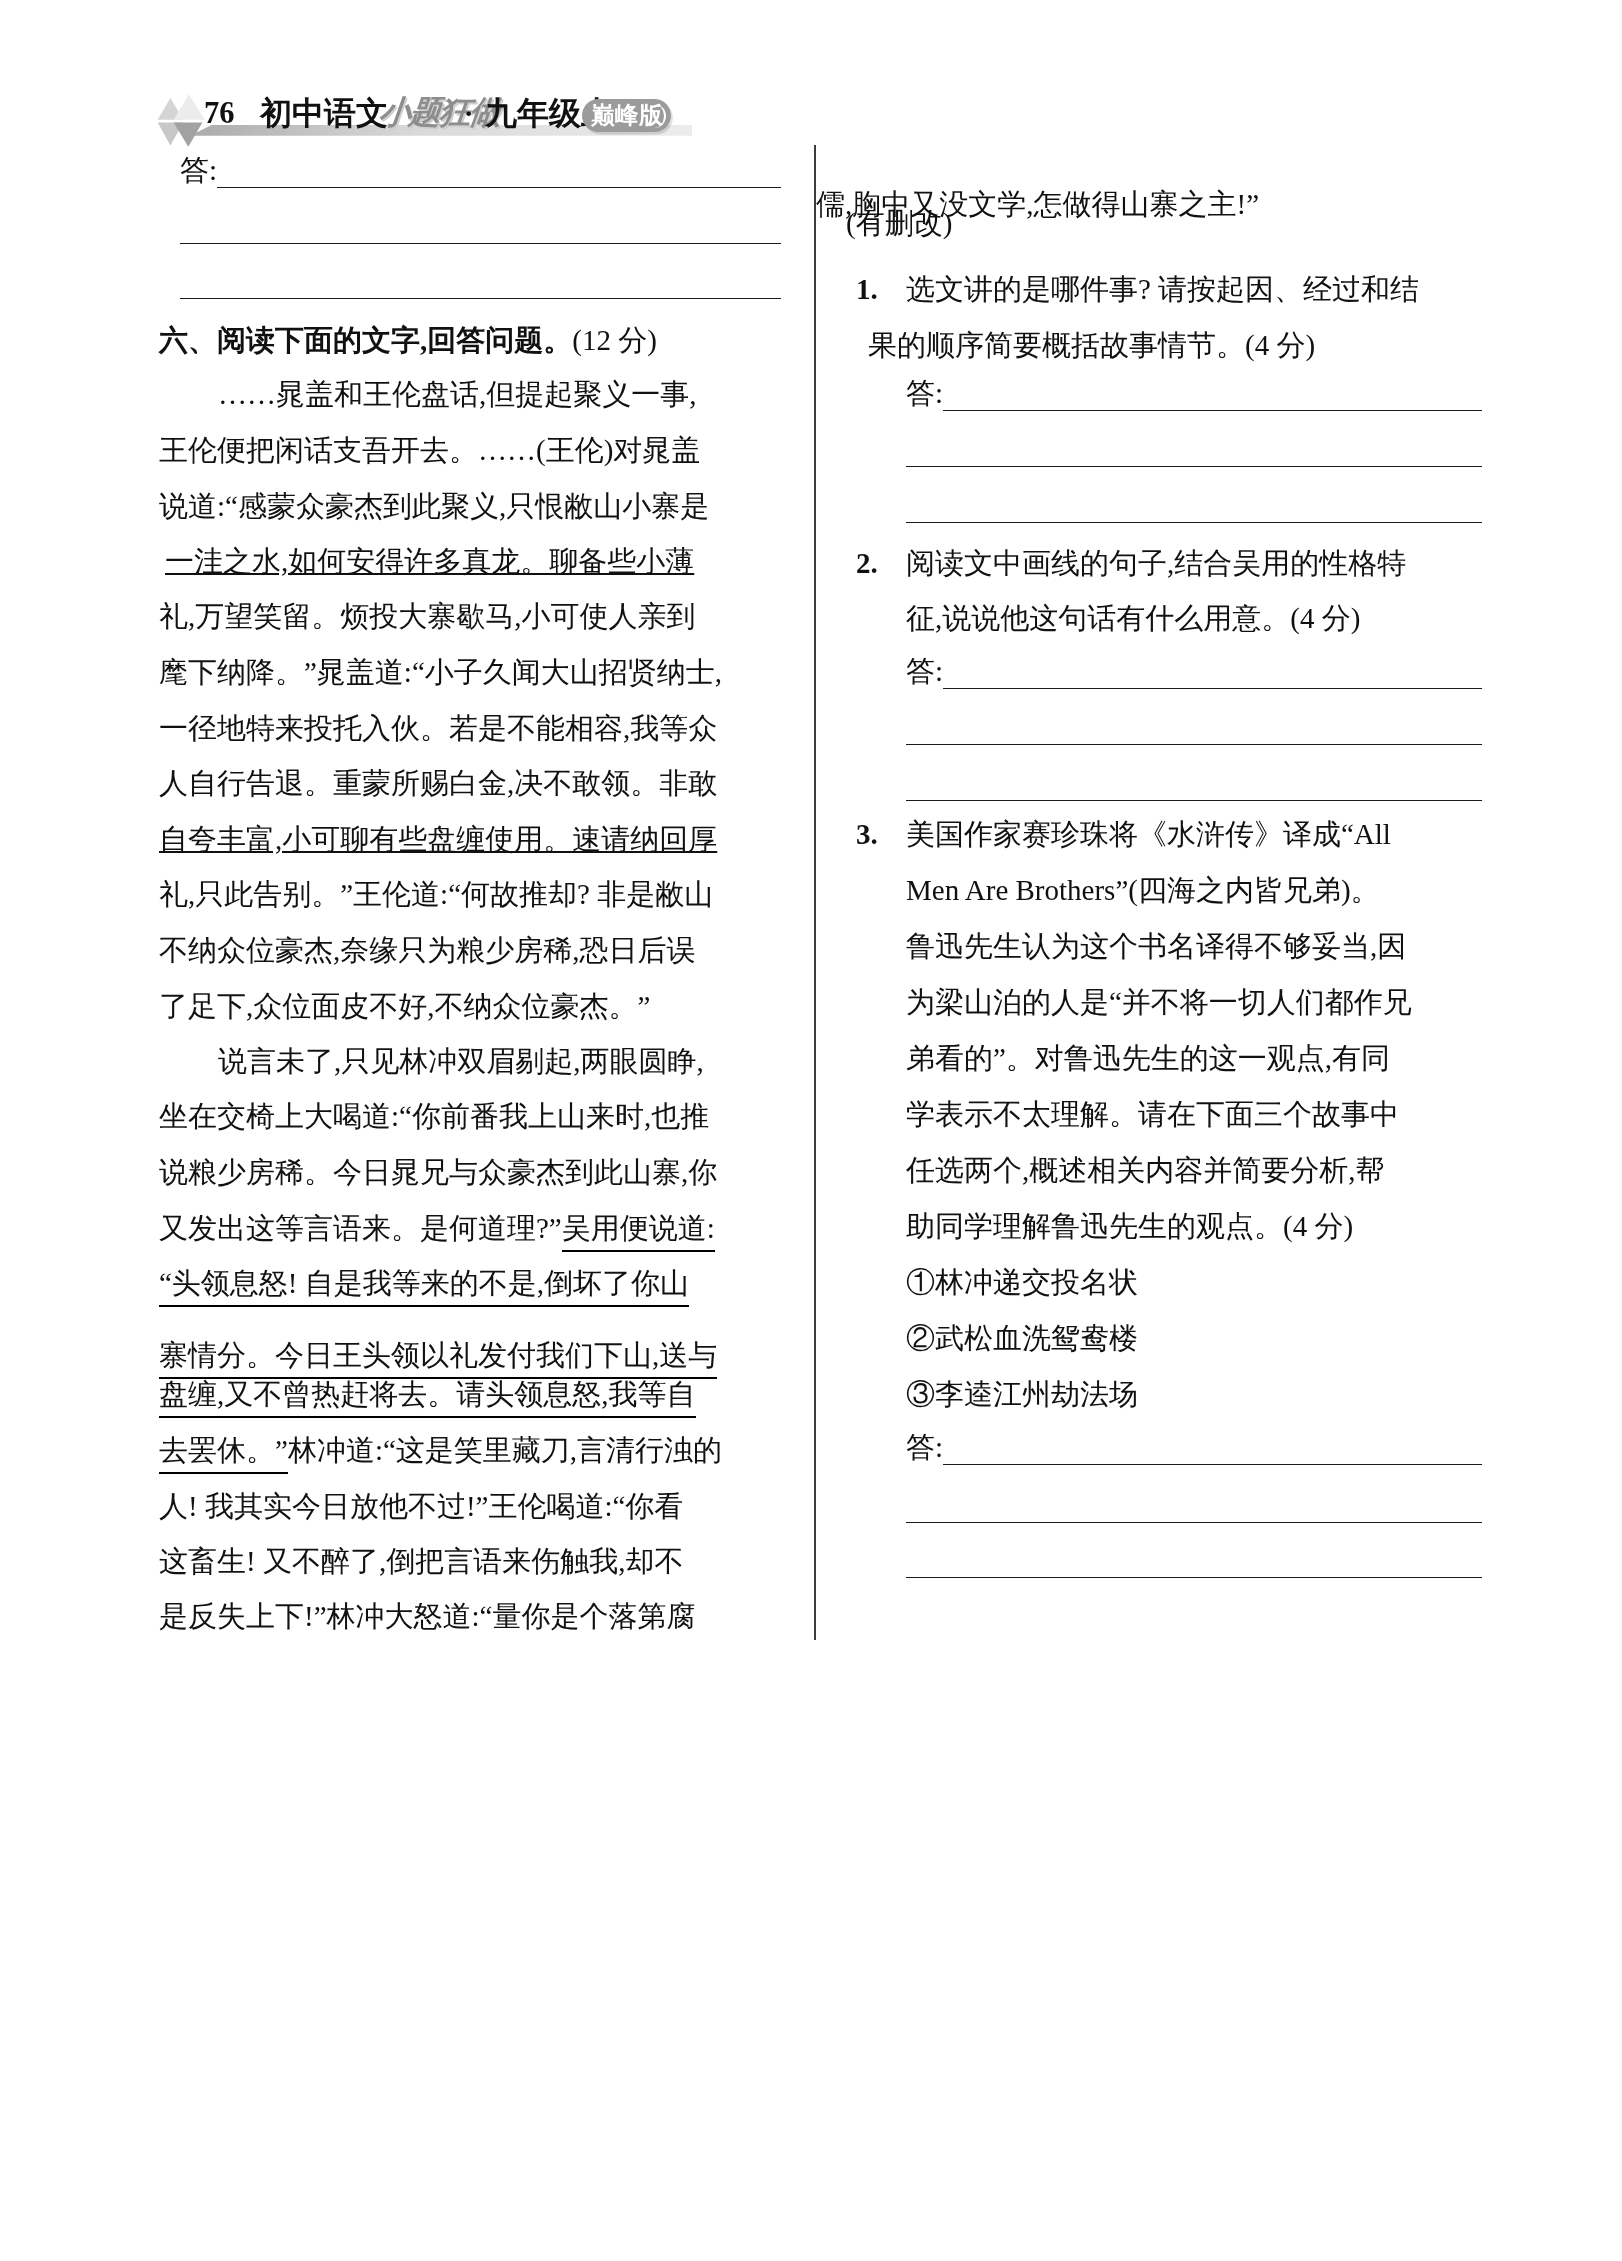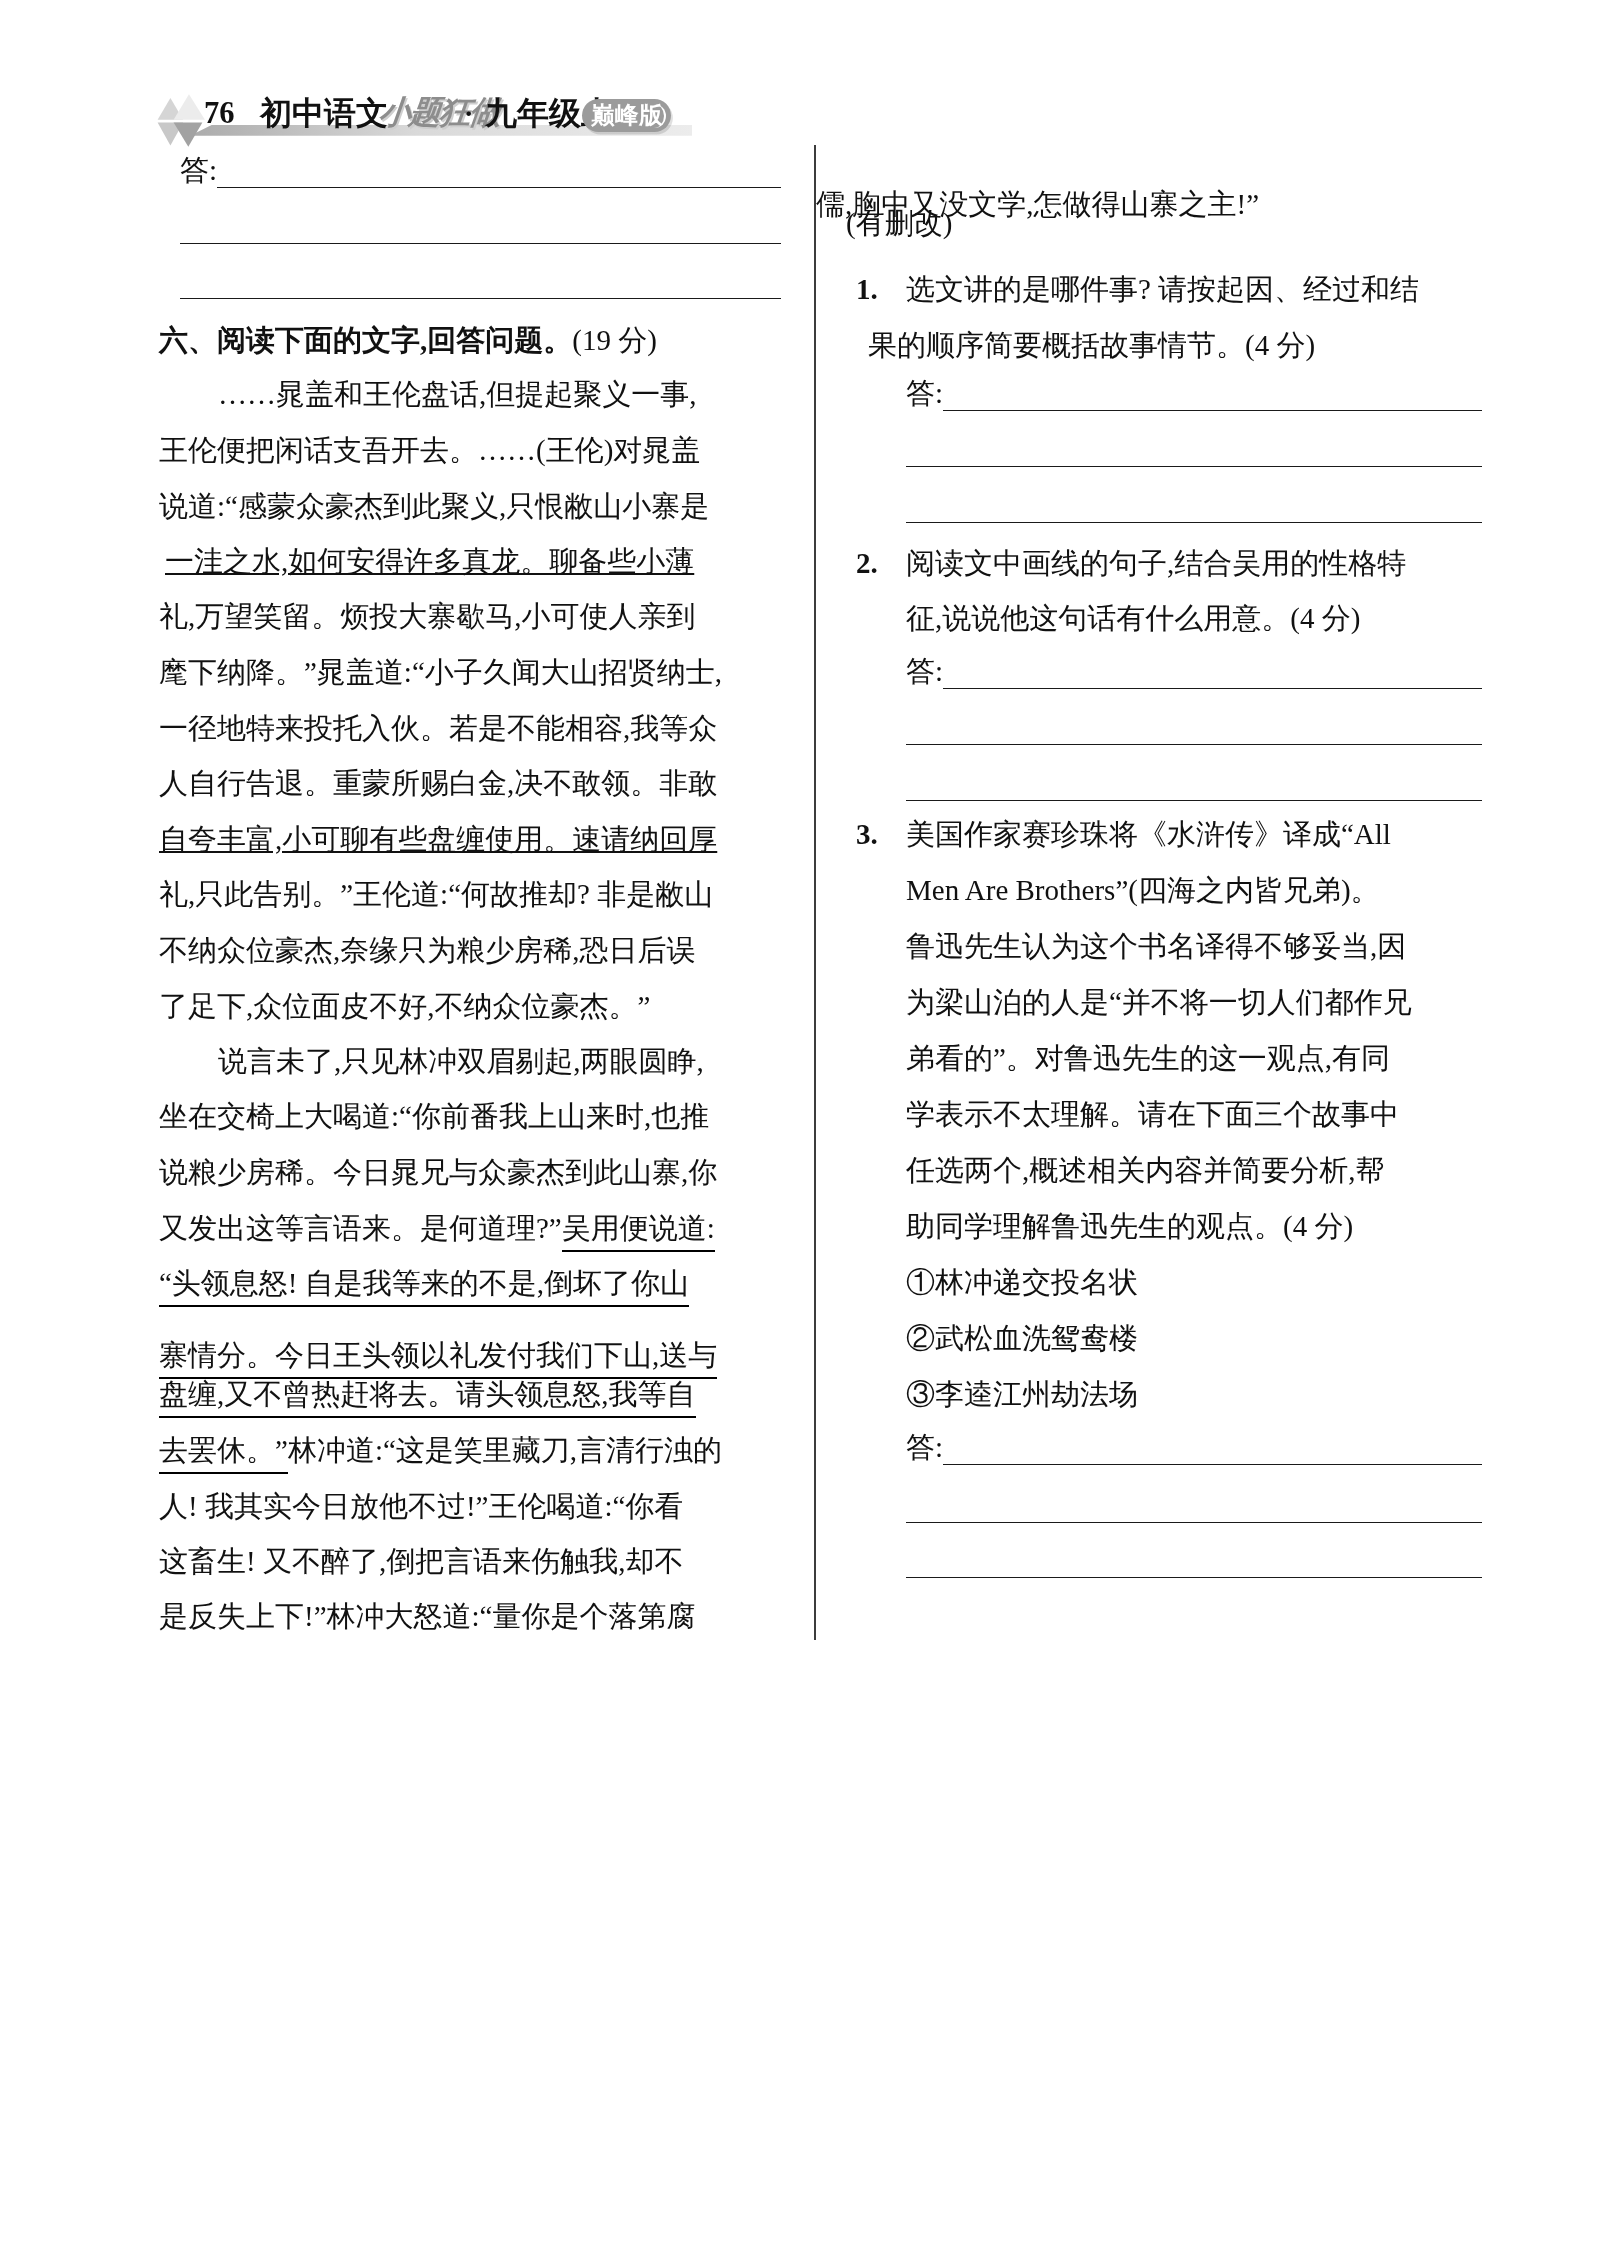--- a/index.html
+++ b/index.html
@@ -76,21 +76,21 @@
 
   <div>
 
     <div class="ans-row" style="left:180px; top:151px; width:601px;">
       <span>答:</span>
       <span class="fill"></span>
     </div>
     <div class="hline" style="left:180px; top:243px; width:601px;"></div>
     <div class="hline" style="left:180px; top:298px; width:601px;"></div>
 
-    <div class="tl" style="left:159px; top:321px;"><span class="bold">六、阅读下面的文字,回答问题。</span><span>(19 分)</span></div>
+    <div class="tl" style="left:159px; top:321px;"><span class="bold">六、阅读下面的文字,回答问题。</span><span>(12 分)</span></div>
 
     <div class="tl indent" style="left:159px; top:375px;"><span>……晁盖和王伦盘话,但提起聚义一事,</span></div>
     <div class="tl" style="left:159px; top:431px;"><span>王伦便把闲话支吾开去。……(王伦)对晁盖</span></div>
     <div class="tl" style="left:159px; top:487px;"><span>说道:“感蒙众豪杰到此聚义,只恨敝山小寨是</span></div>
     <div class="tl" style="left:165px; top:542px;text-decoration:underline;"><span>一洼之水,如何安得许多真龙。聊备些小薄</span></div>
     <div class="tl" style="left:159px; top:597px;"><span>礼,万望笑留。烦投大寨歇马,小可使人亲到</span></div>
     <div class="tl" style="left:159px; top:653px;"><span>麾下纳降。”晁盖道:“小子久闻大山招贤纳士,</span></div>
     <div class="tl" style="left:159px; top:709px;"><span>一径地特来投托入伙。若是不能相容,我等众</span></div>
     <div class="tl" style="left:159px; top:764px;"><span>人自行告退。重蒙所赐白金,决不敢领。非敢</span></div>
     <div class="tl" style="left:159px; top:820px;text-decoration:underline;"><span>自夸丰富,小可聊有些盘缠使用。速请纳回厚</span></div>

